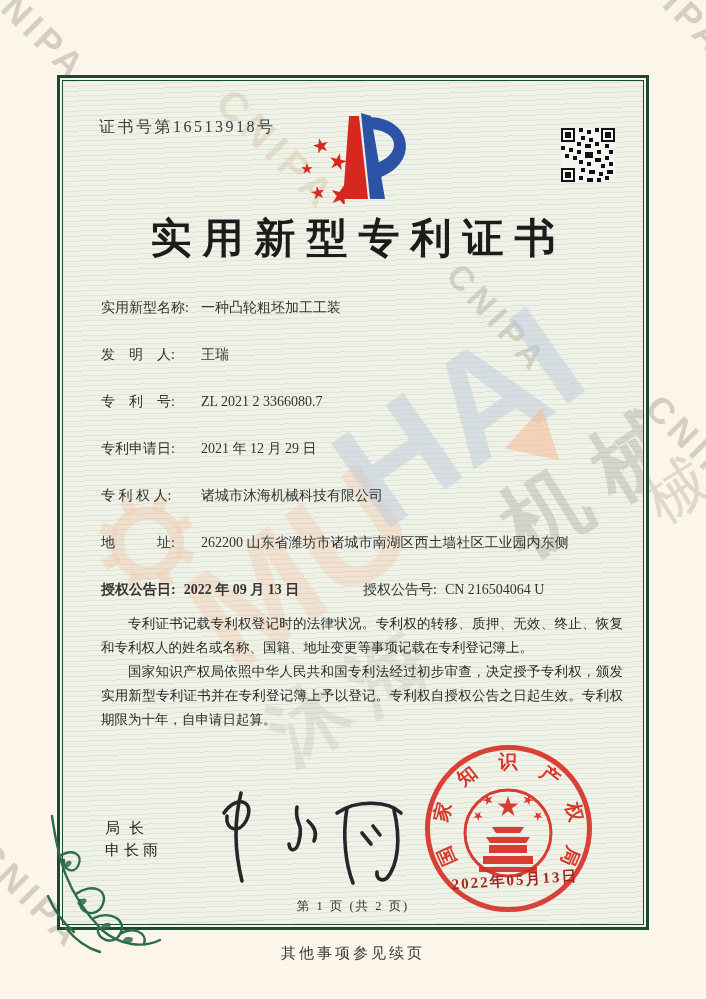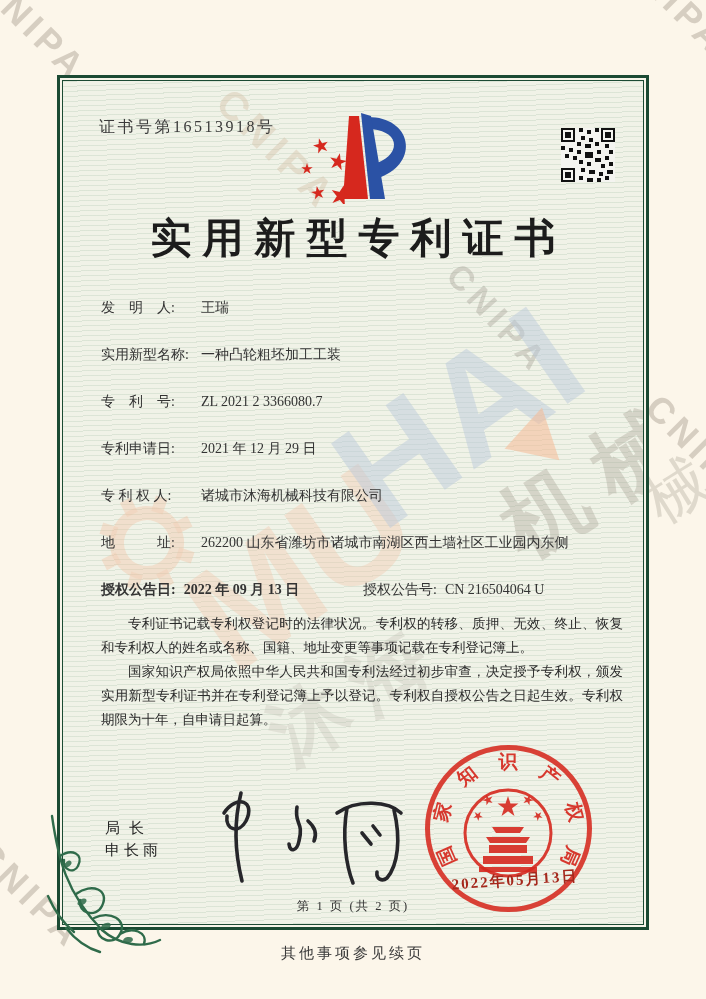--- a/index.html
+++ b/index.html
@@ -207,26 +207,26 @@
           <rect x="26" y="50" width="6" height="4"></rect>
           <rect x="36" y="50" width="4" height="4"></rect>
         <rect x="44" y="48" width="4" height="4"></rect>
       </g>
     </svg>
 
     <div class="title">实用新型专利证书</div>
 
     <div class="content">
       <div class="frow">
+        <span class="flabel">实用新型名称:</span>
+        <span class="fvalue">一种凸轮粗坯加工工装</span>
+      </div>
+      <div class="frow">
         <span class="flabel">发　明　人:</span>
         <span class="fvalue">王瑞</span>
-      </div>
-      <div class="frow">
-        <span class="flabel">实用新型名称:</span>
-        <span class="fvalue">一种凸轮粗坯加工工装</span>
       </div>
       <div class="frow">
         <span class="flabel">专　利　号:</span>
         <span class="fvalue">ZL 2021 2 3366080.7</span>
       </div>
       <div class="frow">
         <span class="flabel">专利申请日:</span>
         <span class="fvalue">2021 年 12 月 29 日</span>
       </div>
       <div class="frow">

